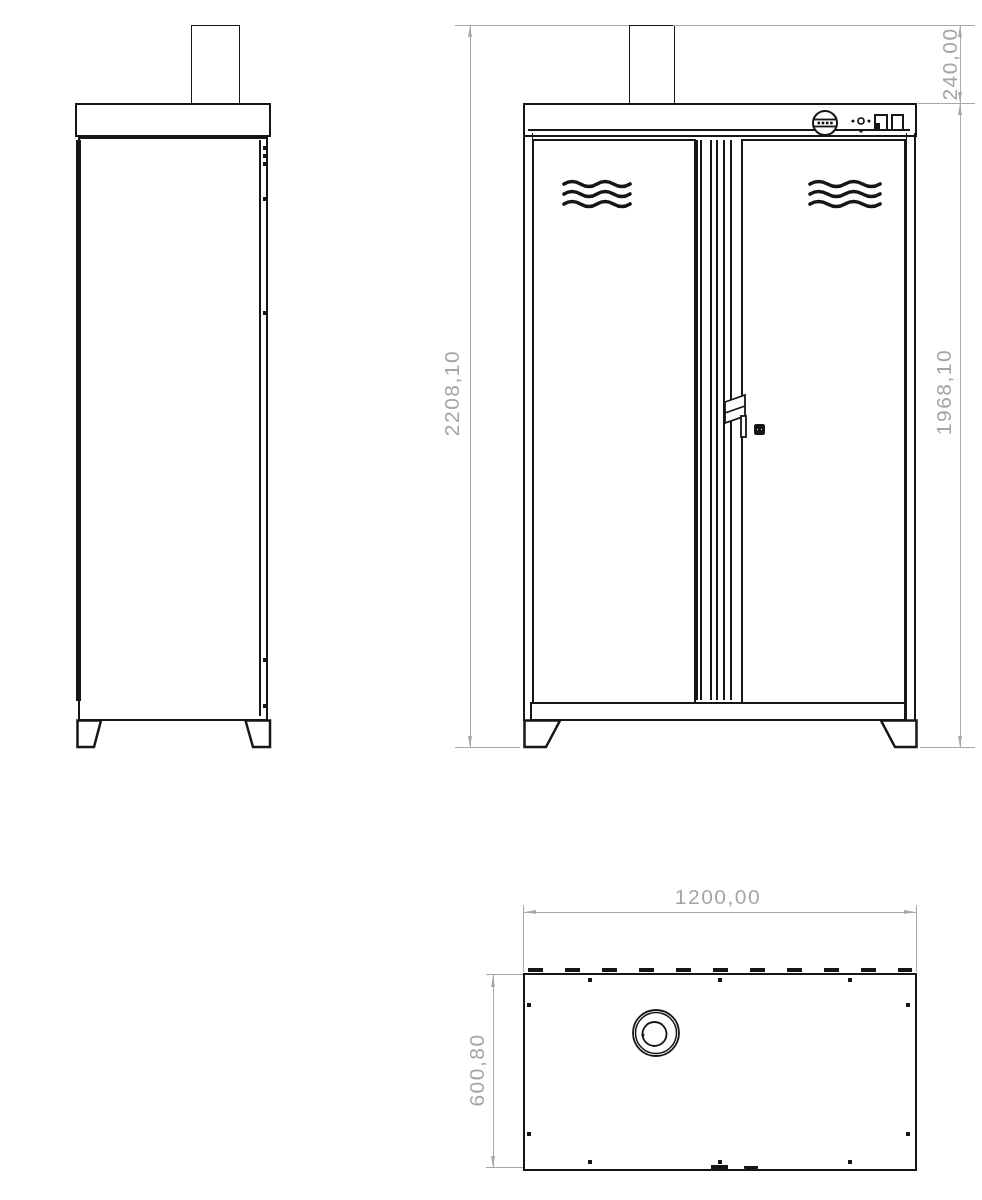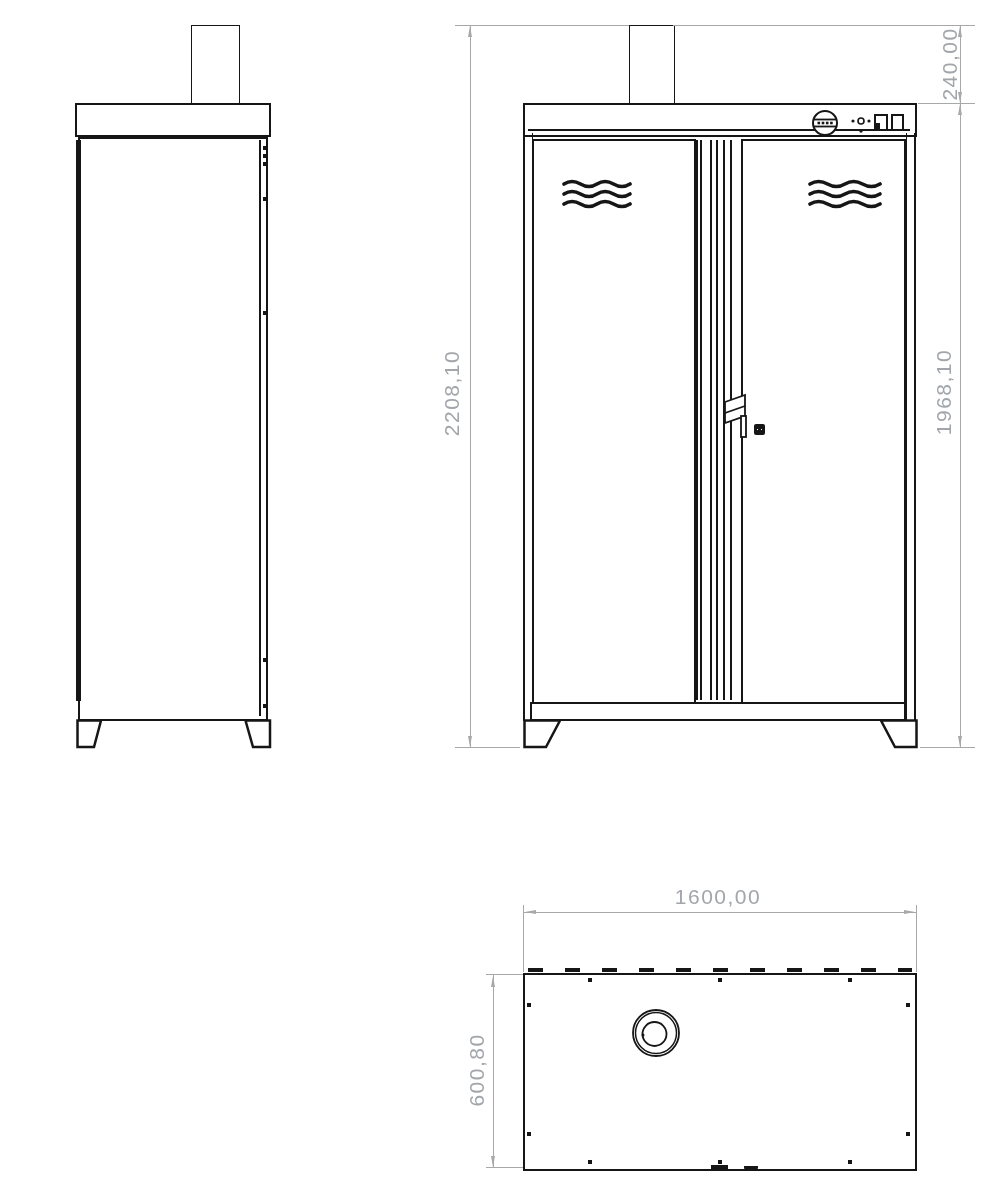--- a/index.html
+++ b/index.html
@@ -170,21 +170,21 @@
     <div class="abs gray" style="left:960px;top:103px;width:1px;height:644px;"></div>
     <div class="arr up" style="left:958px;top:104px;"></div>
     <div class="arr down" style="left:958px;top:736px;"></div>
     <div class="dimtext rot" style="left:944px;top:392px;">1968,10</div>
 
     <div class="abs gray" style="left:523px;top:905px;width:1px;height:67px;"></div>
     <div class="abs gray" style="left:916px;top:905px;width:1px;height:67px;"></div>
     <div class="abs gray" style="left:523px;top:912px;width:394px;height:1px;"></div>
     <div class="arr left" style="left:525px;top:910px;"></div>
     <div class="arr right" style="left:904px;top:910px;"></div>
-    <div class="dimtext" style="left:718px;top:897px;">1600,00</div>
+    <div class="dimtext" style="left:718px;top:897px;">1200,00</div>
 
     <div class="abs gray" style="left:486px;top:974px;width:37px;height:1px;"></div>
     <div class="abs gray" style="left:486px;top:1167px;width:37px;height:1px;"></div>
     <div class="abs gray" style="left:493px;top:975px;width:1px;height:192px;"></div>
     <div class="arr up" style="left:491px;top:976px;"></div>
     <div class="arr down" style="left:491px;top:1156px;"></div>
     <div class="dimtext rot" style="left:477px;top:1070px;">600,80</div>
   </div>
 
 </div>

